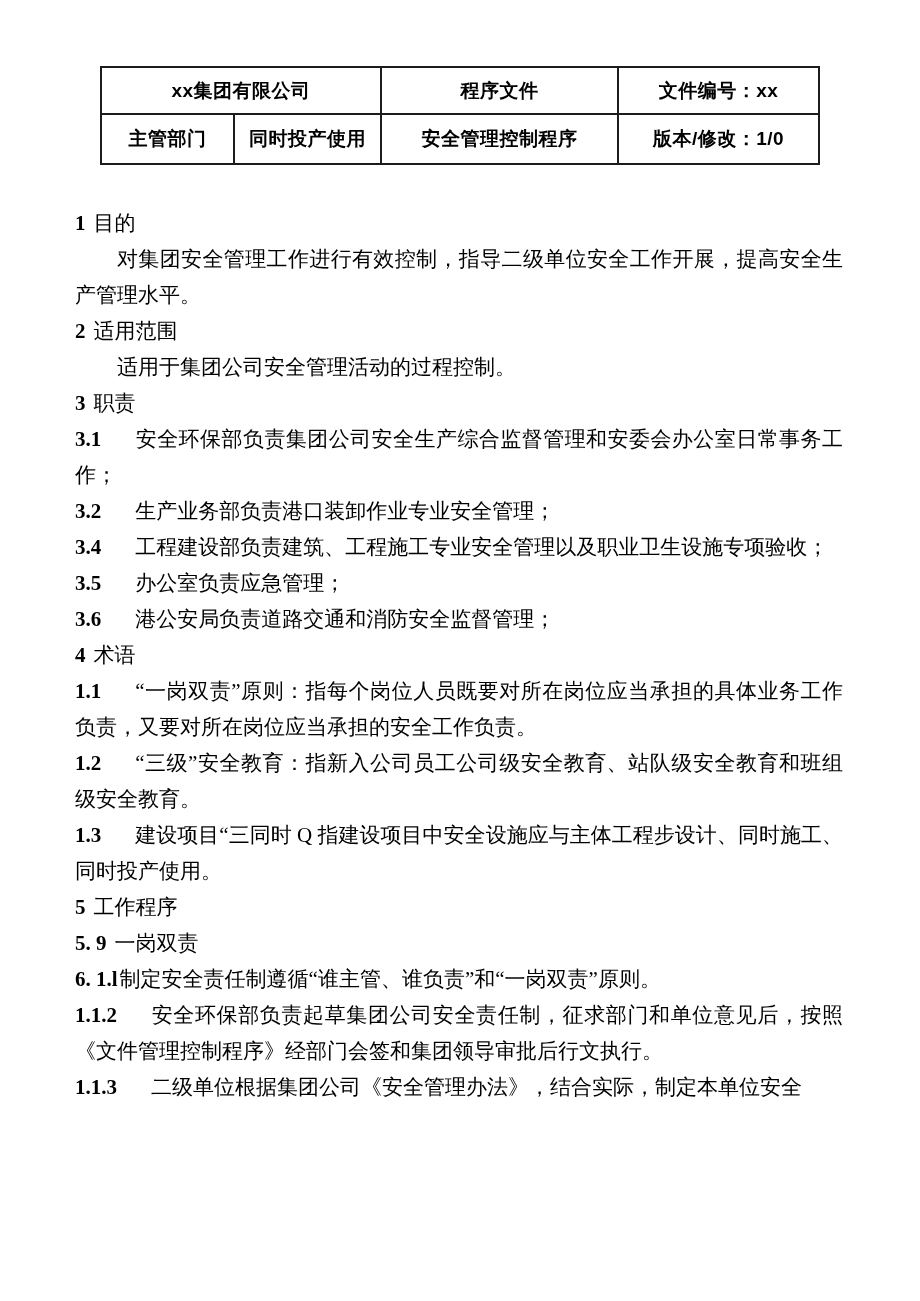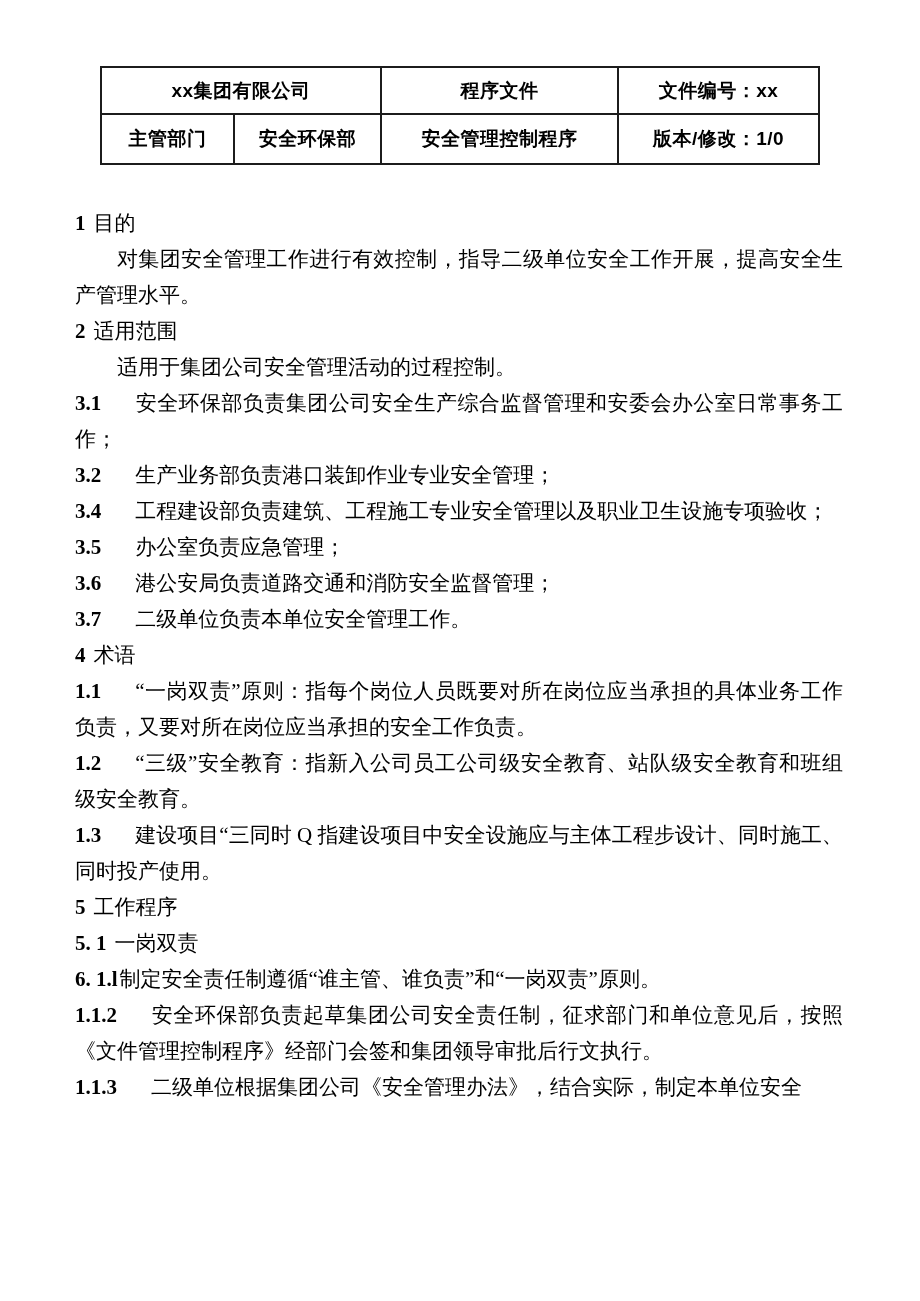--- a/index.html
+++ b/index.html
@@ -67,61 +67,61 @@
       <col style="width:201px">
     </colgroup>
     <tbody>
       <tr class="r1">
         <td colspan="2">xx集团有限公司</td>
         <td>程序文件</td>
         <td>文件编号：xx</td>
       </tr>
       <tr class="r2">
         <td>主管部门</td>
-        <td>安全环保部</td>
+        <td>同时投产使用</td>
         <td>安全管理控制程序</td>
         <td>版本/修改：1/0</td>
       </tr>
     </tbody>
   </table>
 
   <div class="content">
   <p class="p-heading"><span class="num">1</span><span class="txt">目的</span></p>
 
   <p class="p-indent"><span class="txt">对集团安全管理工作进行有效控制，指导二级单位安全工作开展，提高安全生产管理水平。</span></p>
 
   <p class="p-heading"><span class="num">2</span><span class="txt">适用范围</span></p>
 
   <p class="p-indent"><span class="txt">适用于集团公司安全管理活动的过程控制。</span></p>
 
+  <p class="p-heading"><span class="num">3</span><span class="txt">职责</span></p>
 
   <p class="p-item"><span class="num">3.1</span><span class="txt">安全环保部负责集团公司安全生产综合监督管理和安委会办公室日常事务工作；</span></p>
 
   <p class="p-item"><span class="num">3.2</span><span class="txt">生产业务部负责港口装卸作业专业安全管理；</span></p>
 
 
   <p class="p-item"><span class="num">3.4</span><span class="txt">工程建设部负责建筑、工程施工专业安全管理以及职业卫生设施专项验收；</span></p>
 
   <p class="p-item"><span class="num">3.5</span><span class="txt">办公室负责应急管理；</span></p>
 
   <p class="p-item"><span class="num">3.6</span><span class="txt">港公安局负责道路交通和消防安全监督管理；</span></p>
 
-  <p class="p-item"><span class="num">3.7</span><span class="txt">二级单位负责本单位安全管理工作。</span></p>
 
   <p class="p-heading"><span class="num">4</span><span class="txt">术语</span></p>
 
   <p class="p-item"><span class="num">1.1</span><span class="txt">“一岗双责”原则：指每个岗位人员既要对所在岗位应当承担的具体业务工作负责，又要对所在岗位应当承担的安全工作负责。</span></p>
 
   <p class="p-item"><span class="num">1.2</span><span class="txt">“三级”安全教育：指新入公司员工公司级安全教育、站队级安全教育和班组级安全教育。</span></p>
 
   <p class="p-item"><span class="num">1.3</span><span class="txt">建设项目“三同时 Q 指建设项目中安全设施应与主体工程步设计、同时施工、同时投产使用。</span></p>
 
   <p class="p-heading"><span class="num">5</span><span class="txt">工作程序</span></p>
 
-  <p class="p-heading"><span class="num">5. 1</span><span class="txt">一岗双责</span></p>
+  <p class="p-heading"><span class="num">5. 9</span><span class="txt">一岗双责</span></p>
 
   <p class="p-runon"><span class="num">6. 1.l</span><span class="txt">制定安全责任制遵循“谁主管、谁负责”和“一岗双责”原则。</span></p>
 
   <p class="p-item"><span class="num">1.1.2</span><span class="txt">安全环保部负责起草集团公司安全责任制，征求部门和单位意见后，按照《文件管理控制程序》经部门会签和集团领导审批后行文执行。</span></p>
 
   <p class="p-item"><span class="num">1.1.3</span><span class="txt">二级单位根据集团公司《安全管理办法》，结合实际，制定本单位安全</span></p>
 </div>
 
 </div>
 

